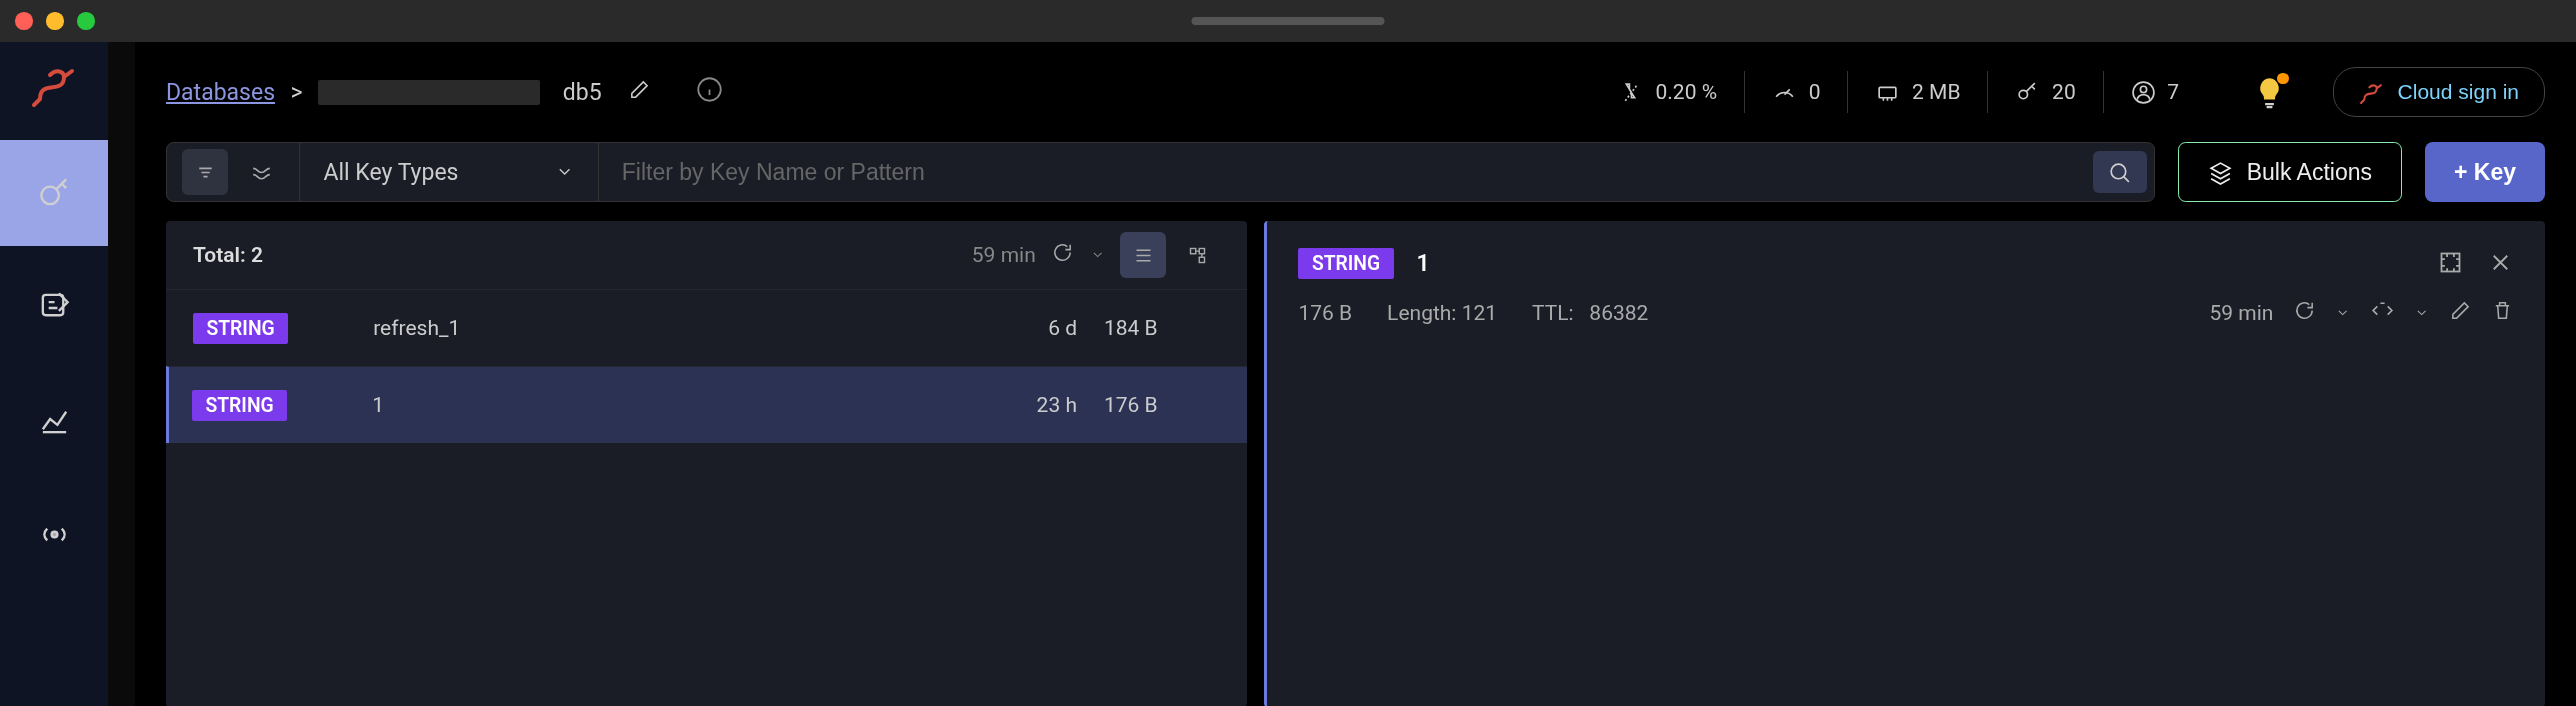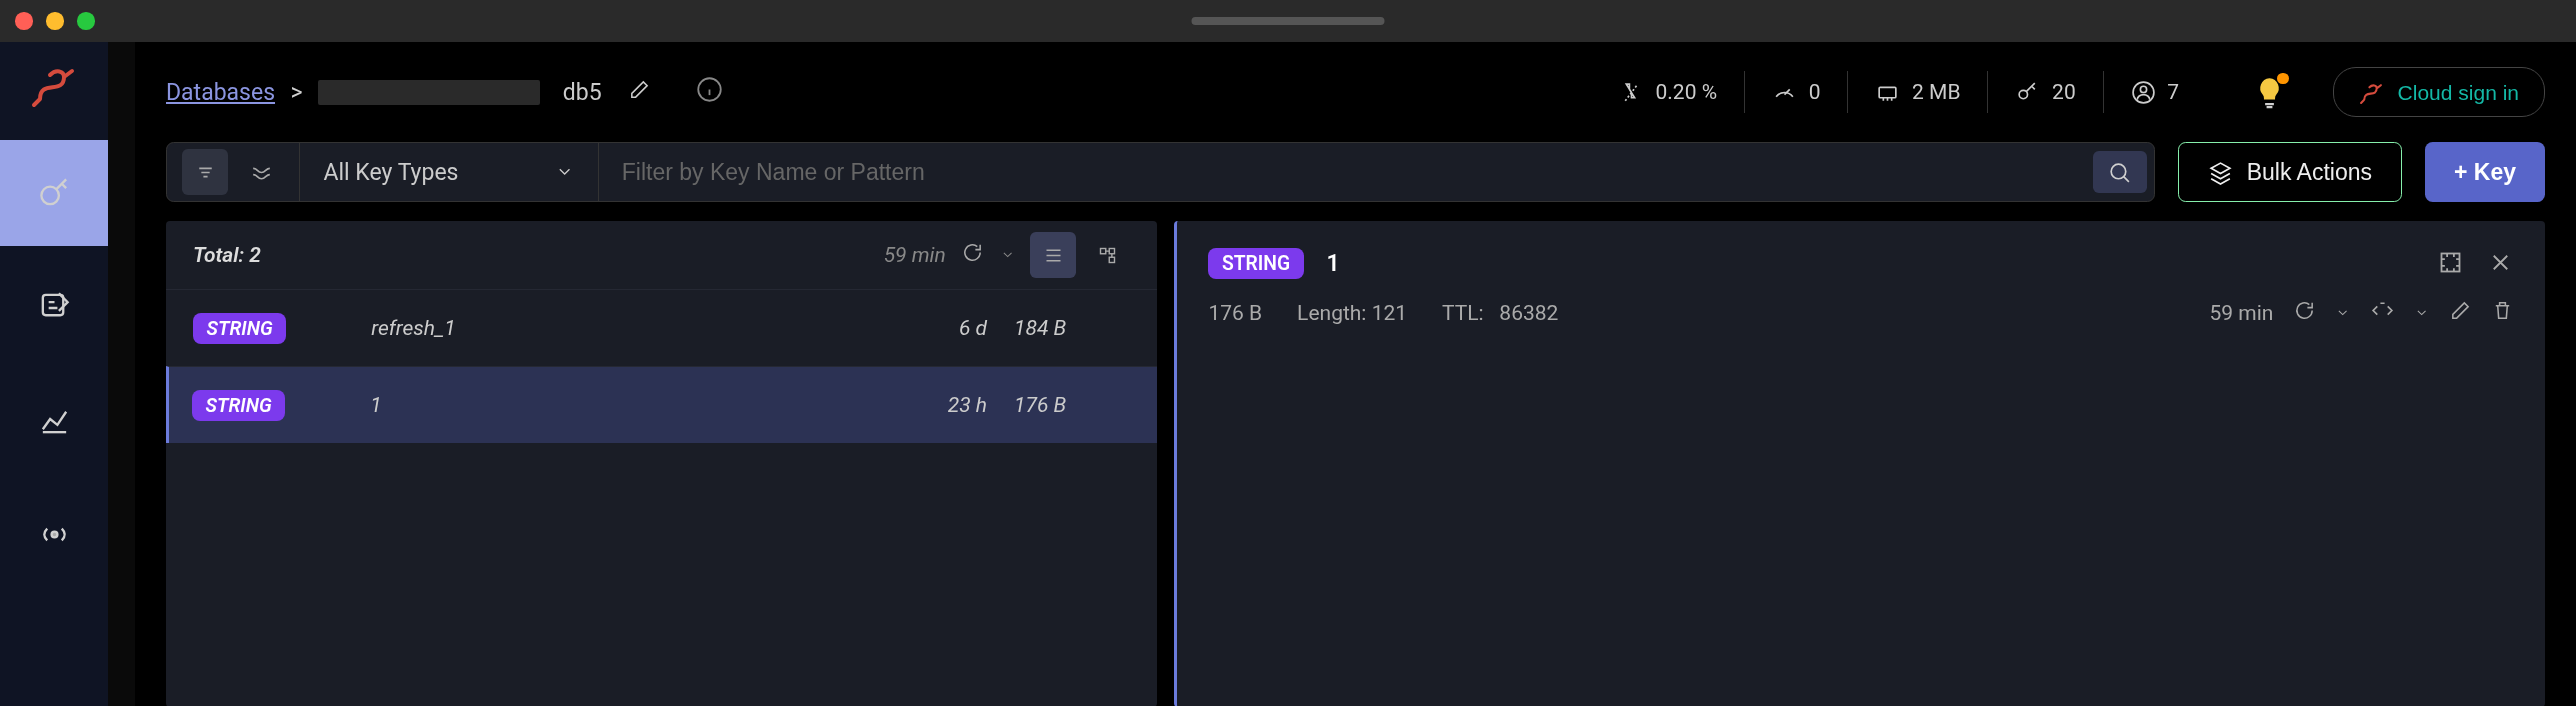--- a/index.html
+++ b/index.html
@@ -83,23 +83,23 @@
   .stat:first-child { border-left: none; }
   .bulb {
     width: 35px; height: 35px;
     position: relative;
     margin: 0 23px;
   }
   .cloud-btn {
     border: 1px solid #444;
     border-radius: 23px;
     padding: 11.6px 25px;
-    display: flex; align-items: flex-end; gap: 13.5px;
+    display: flex; align-items: center; gap: 13.5px;
     font-size: 21px;
-    color: #14b8a6;
+    color: #7dd3fc;
     background: #000;
   }
   .toolbar {
     height: 60px;
     margin: 0 31px 19.3px 31px;
     display: flex;
     gap: 23px;
   }
   .filter-group {
     flex: 1;
@@ -169,26 +169,25 @@
     font-size: 23px;
     font-weight: 600;
   }
   .content {
     flex: 1;
     display: flex;
     gap: 17.4px;
     padding: 0 31px;
   }
   .key-list {
-    width: 991px;
+    width: 1081px;
     background: #1a1d26;
     border-radius: 3.9px;
     display: flex;
     flex-direction: column;
-    font-style: italic;
   }
   .list-header {
     height: 68px;
     display: flex;
     align-items: center;
     padding: 0 27px;
     font-size: 21px;
     color: #ddd;
     gap: 15.4px;
   }
@@ -208,21 +207,21 @@
     background: #2c3254;
     border-left: 3.9px solid #6b7bdc;
     padding-left: 23px;
   }
   .badge {
     background: #7c3aed;
     color: #fff;
     font-size: 19.3px;
     font-weight: 600;
     padding: 3.9px 13.5px;
-    border-radius: 8px;
+    border-radius: 2px;
   }
   .key-name { flex: 1; padding-left: 58px; }
   .key-ttl { width: 116px; text-align: right; }
   .key-size { width: 116px; text-align: left; }
   .details {
     flex: 1;
     background: #1a1d26;
     border-radius: 3.9px;
     border-left: 3.9px solid #6b7bdc;
     display: flex;

